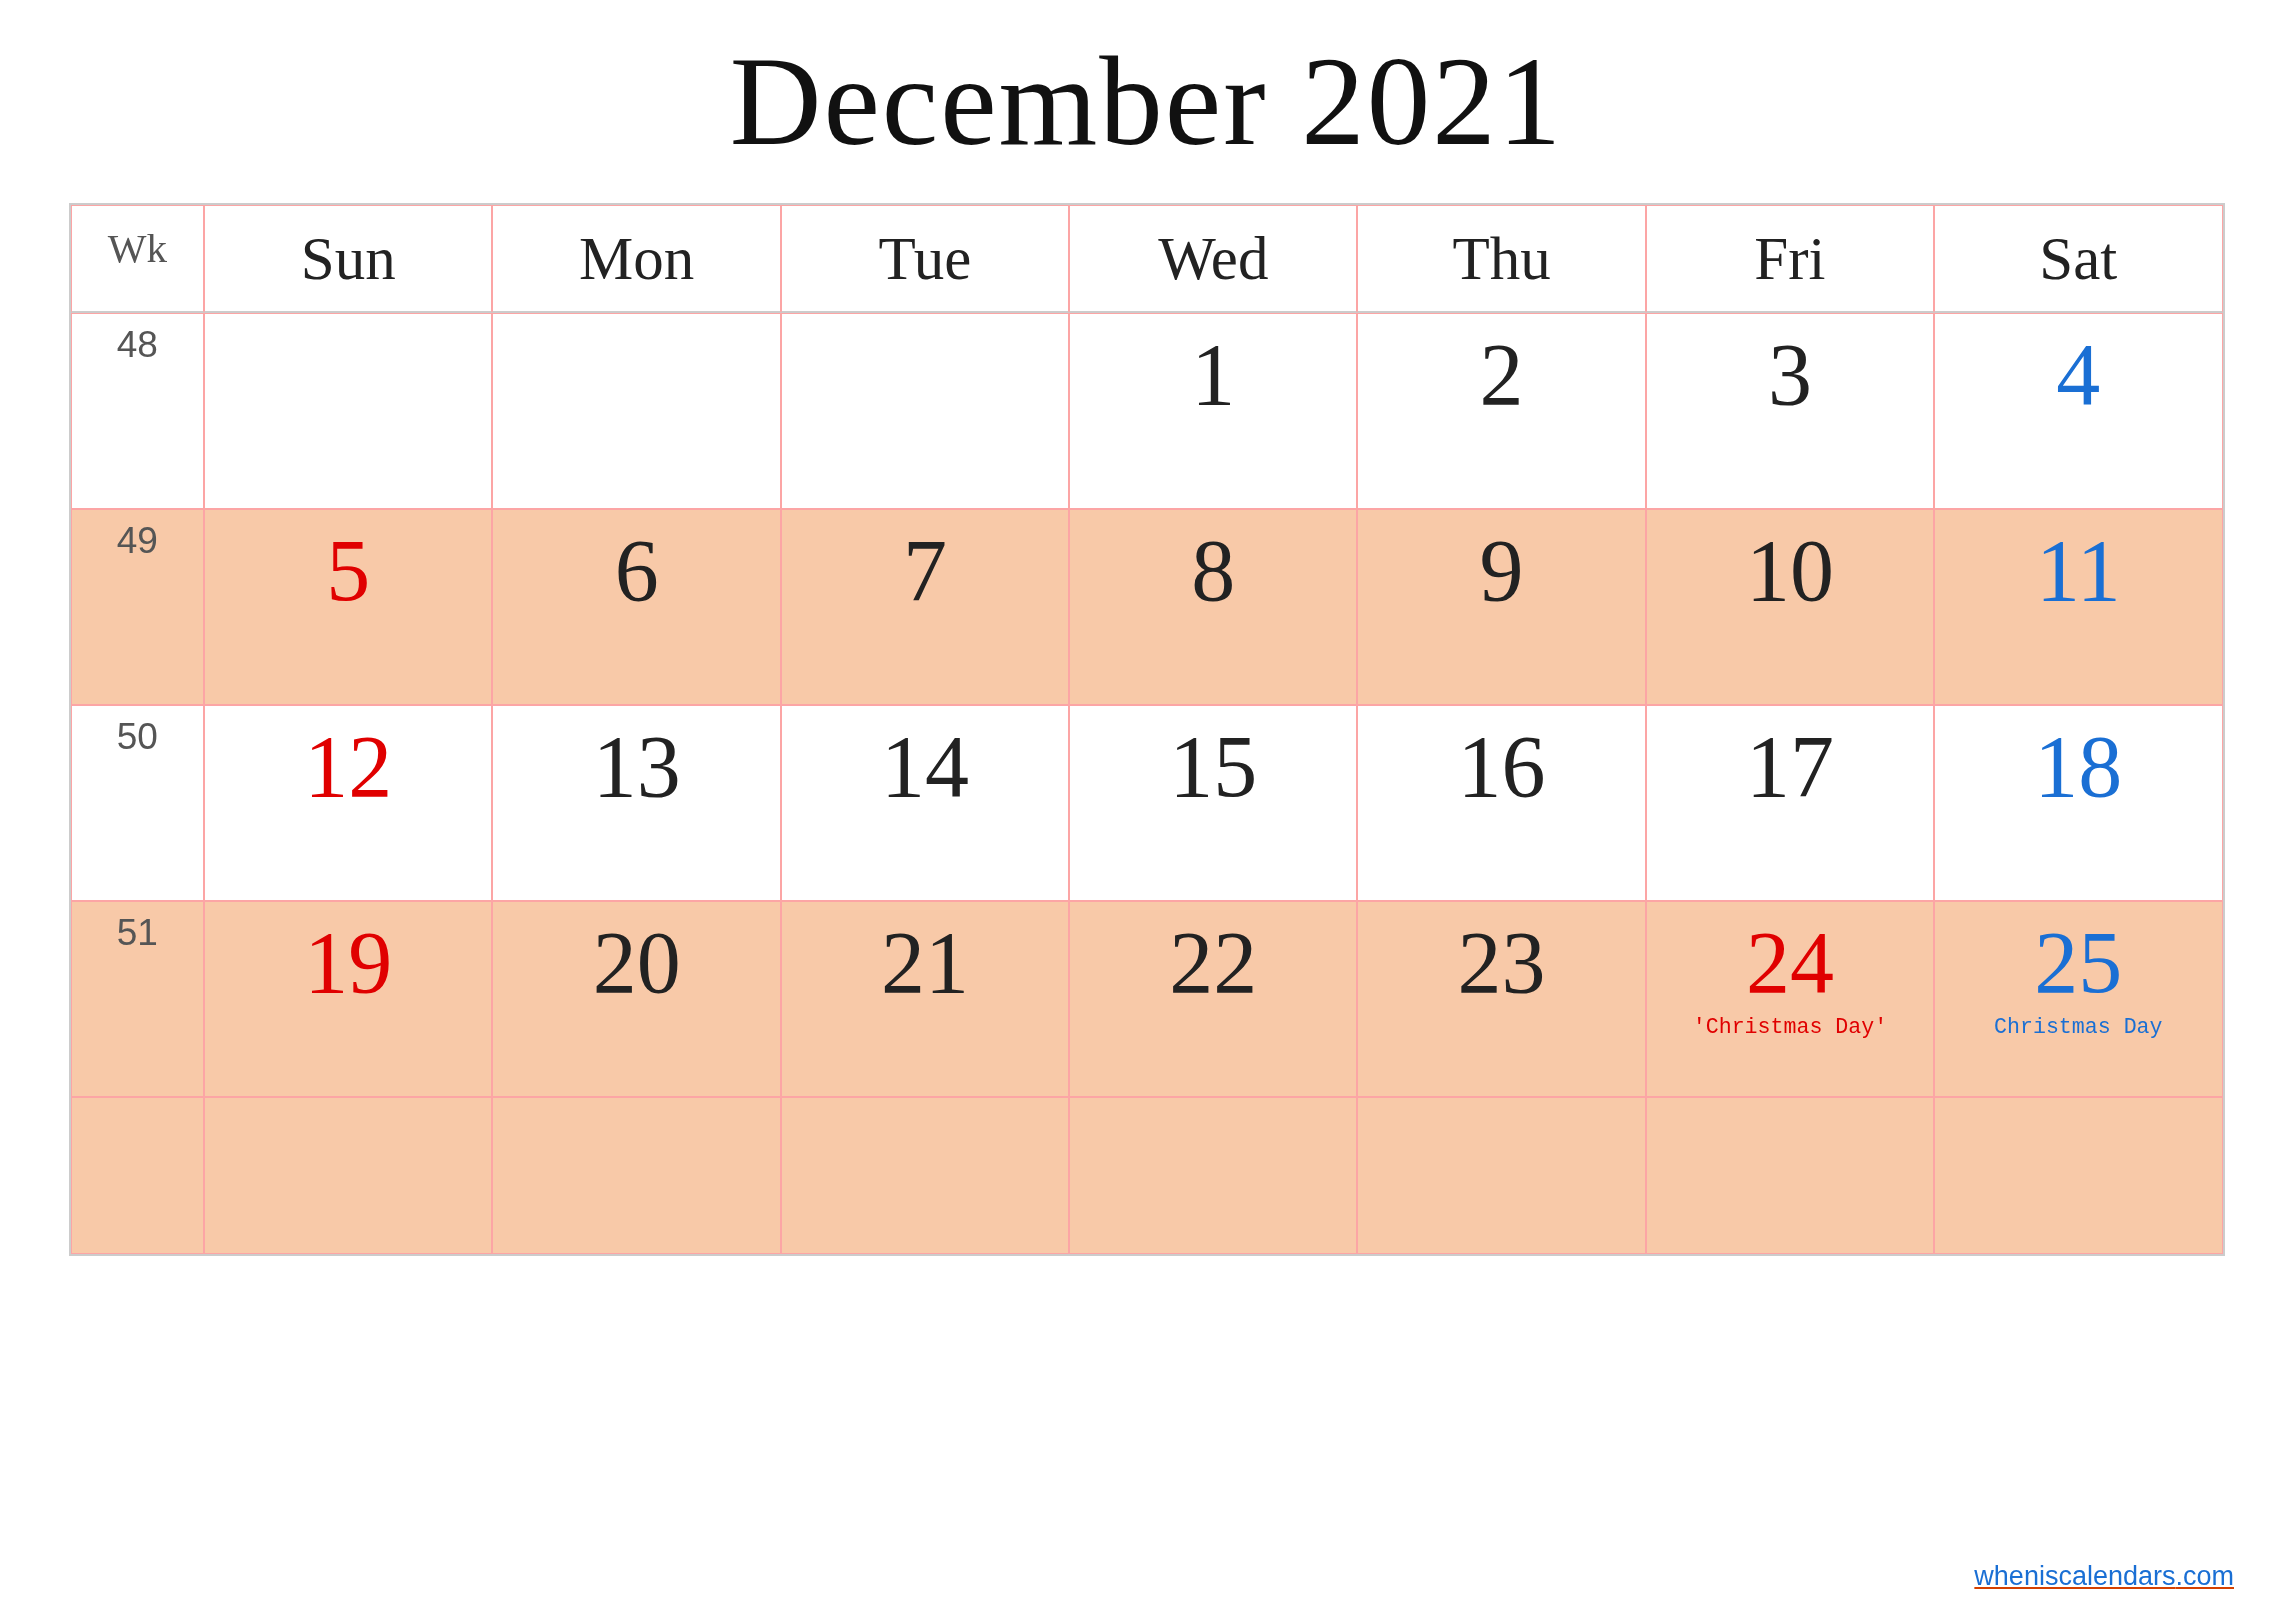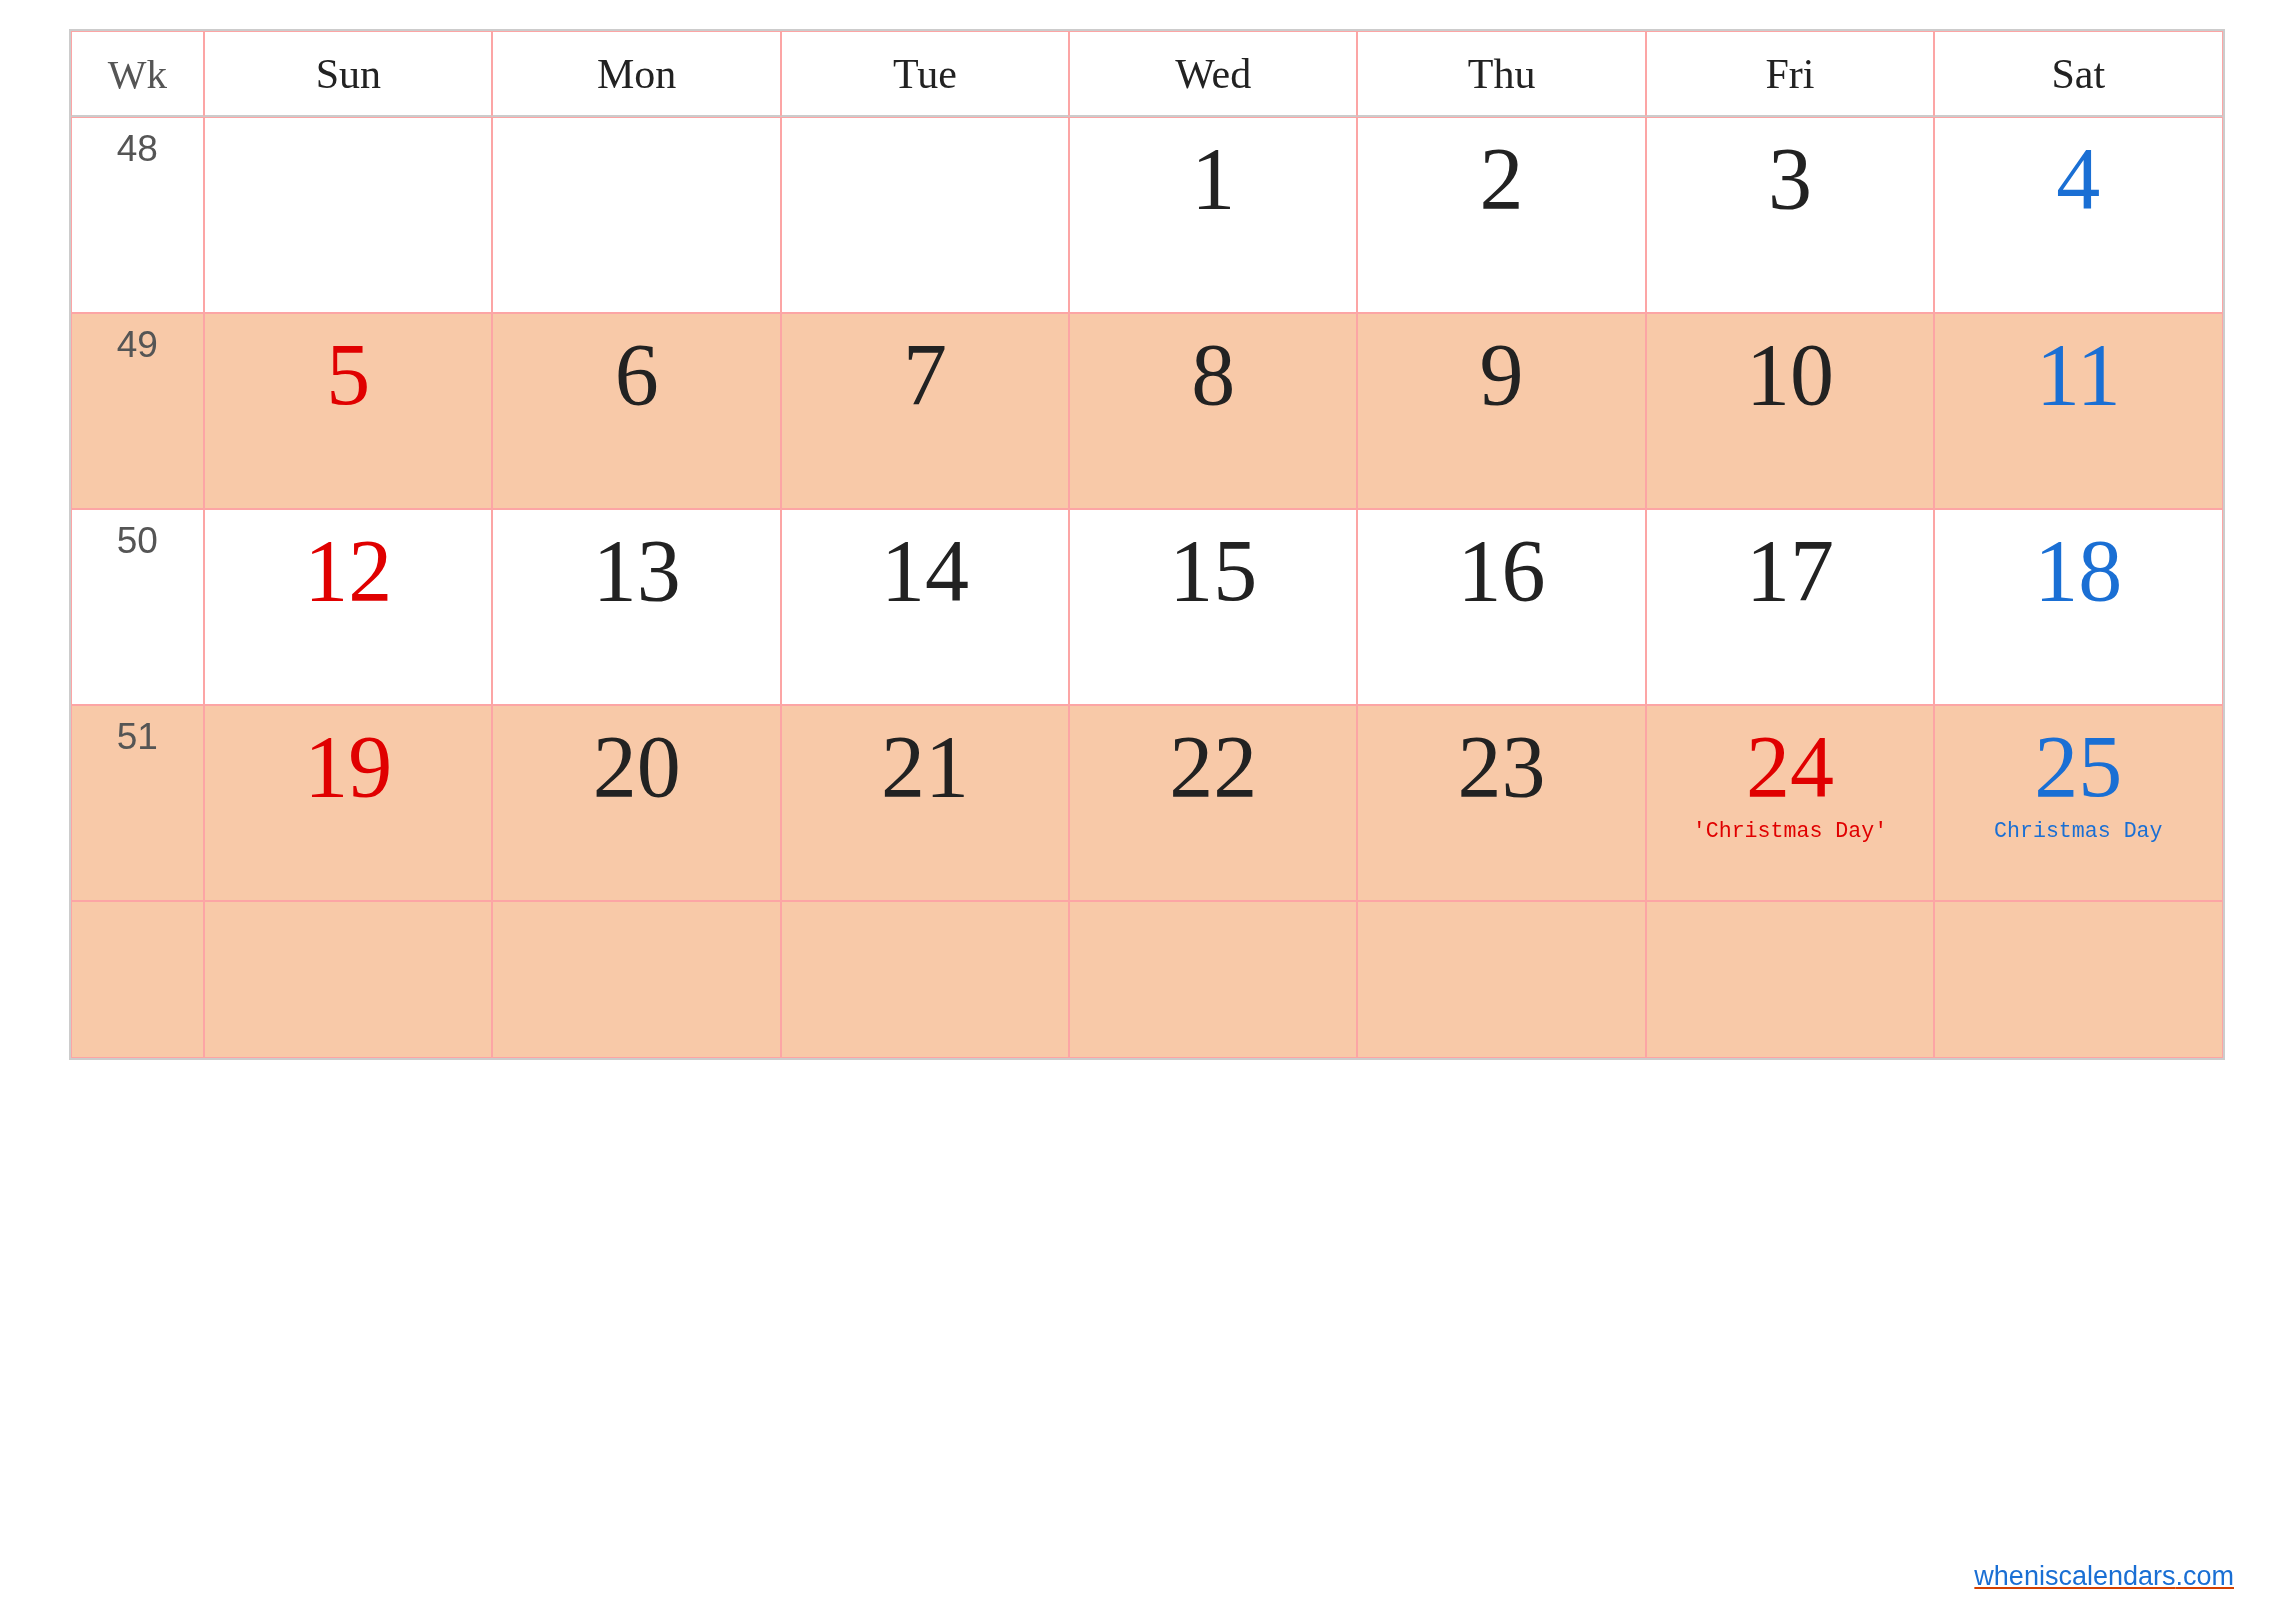--- a/index.html
+++ b/index.html
@@ -39,21 +39,21 @@
     .calendar-table th,
     .calendar-table td {
       border: 1px solid #fca5a5;
       text-align: center;
       vertical-align: top;
       padding: 9.8px 7.8px 5.9px 7.8px;
     }
 
     
     .header-row th {
-      font-size: 42px;
+      font-size: 61px;
       font-weight: 400;
       color: #222;
       background: #fff;
       padding: 17.6px 7.8px;
       border-bottom: 2px solid #ccc;
     }
 
     .wk-header {
       font-size: 41px !important;
       color: #555 !important;
@@ -126,20 +126,21 @@
     }
 
     .watermark span {
       color: #1a6fd4;
     }
   </style>
 </head>
 <body>
 
 <div class="calendar-container">
+  <h1 class="calendar-title">December 2021</h1>
 
   <table class="calendar-table">
     <thead>
       <tr class="header-row">
         <th class="wk-header">Wk</th>
         <th>Sun</th>
         <th>Mon</th>
         <th>Tue</th>
         <th>Wed</th>
         <th>Thu</th>

